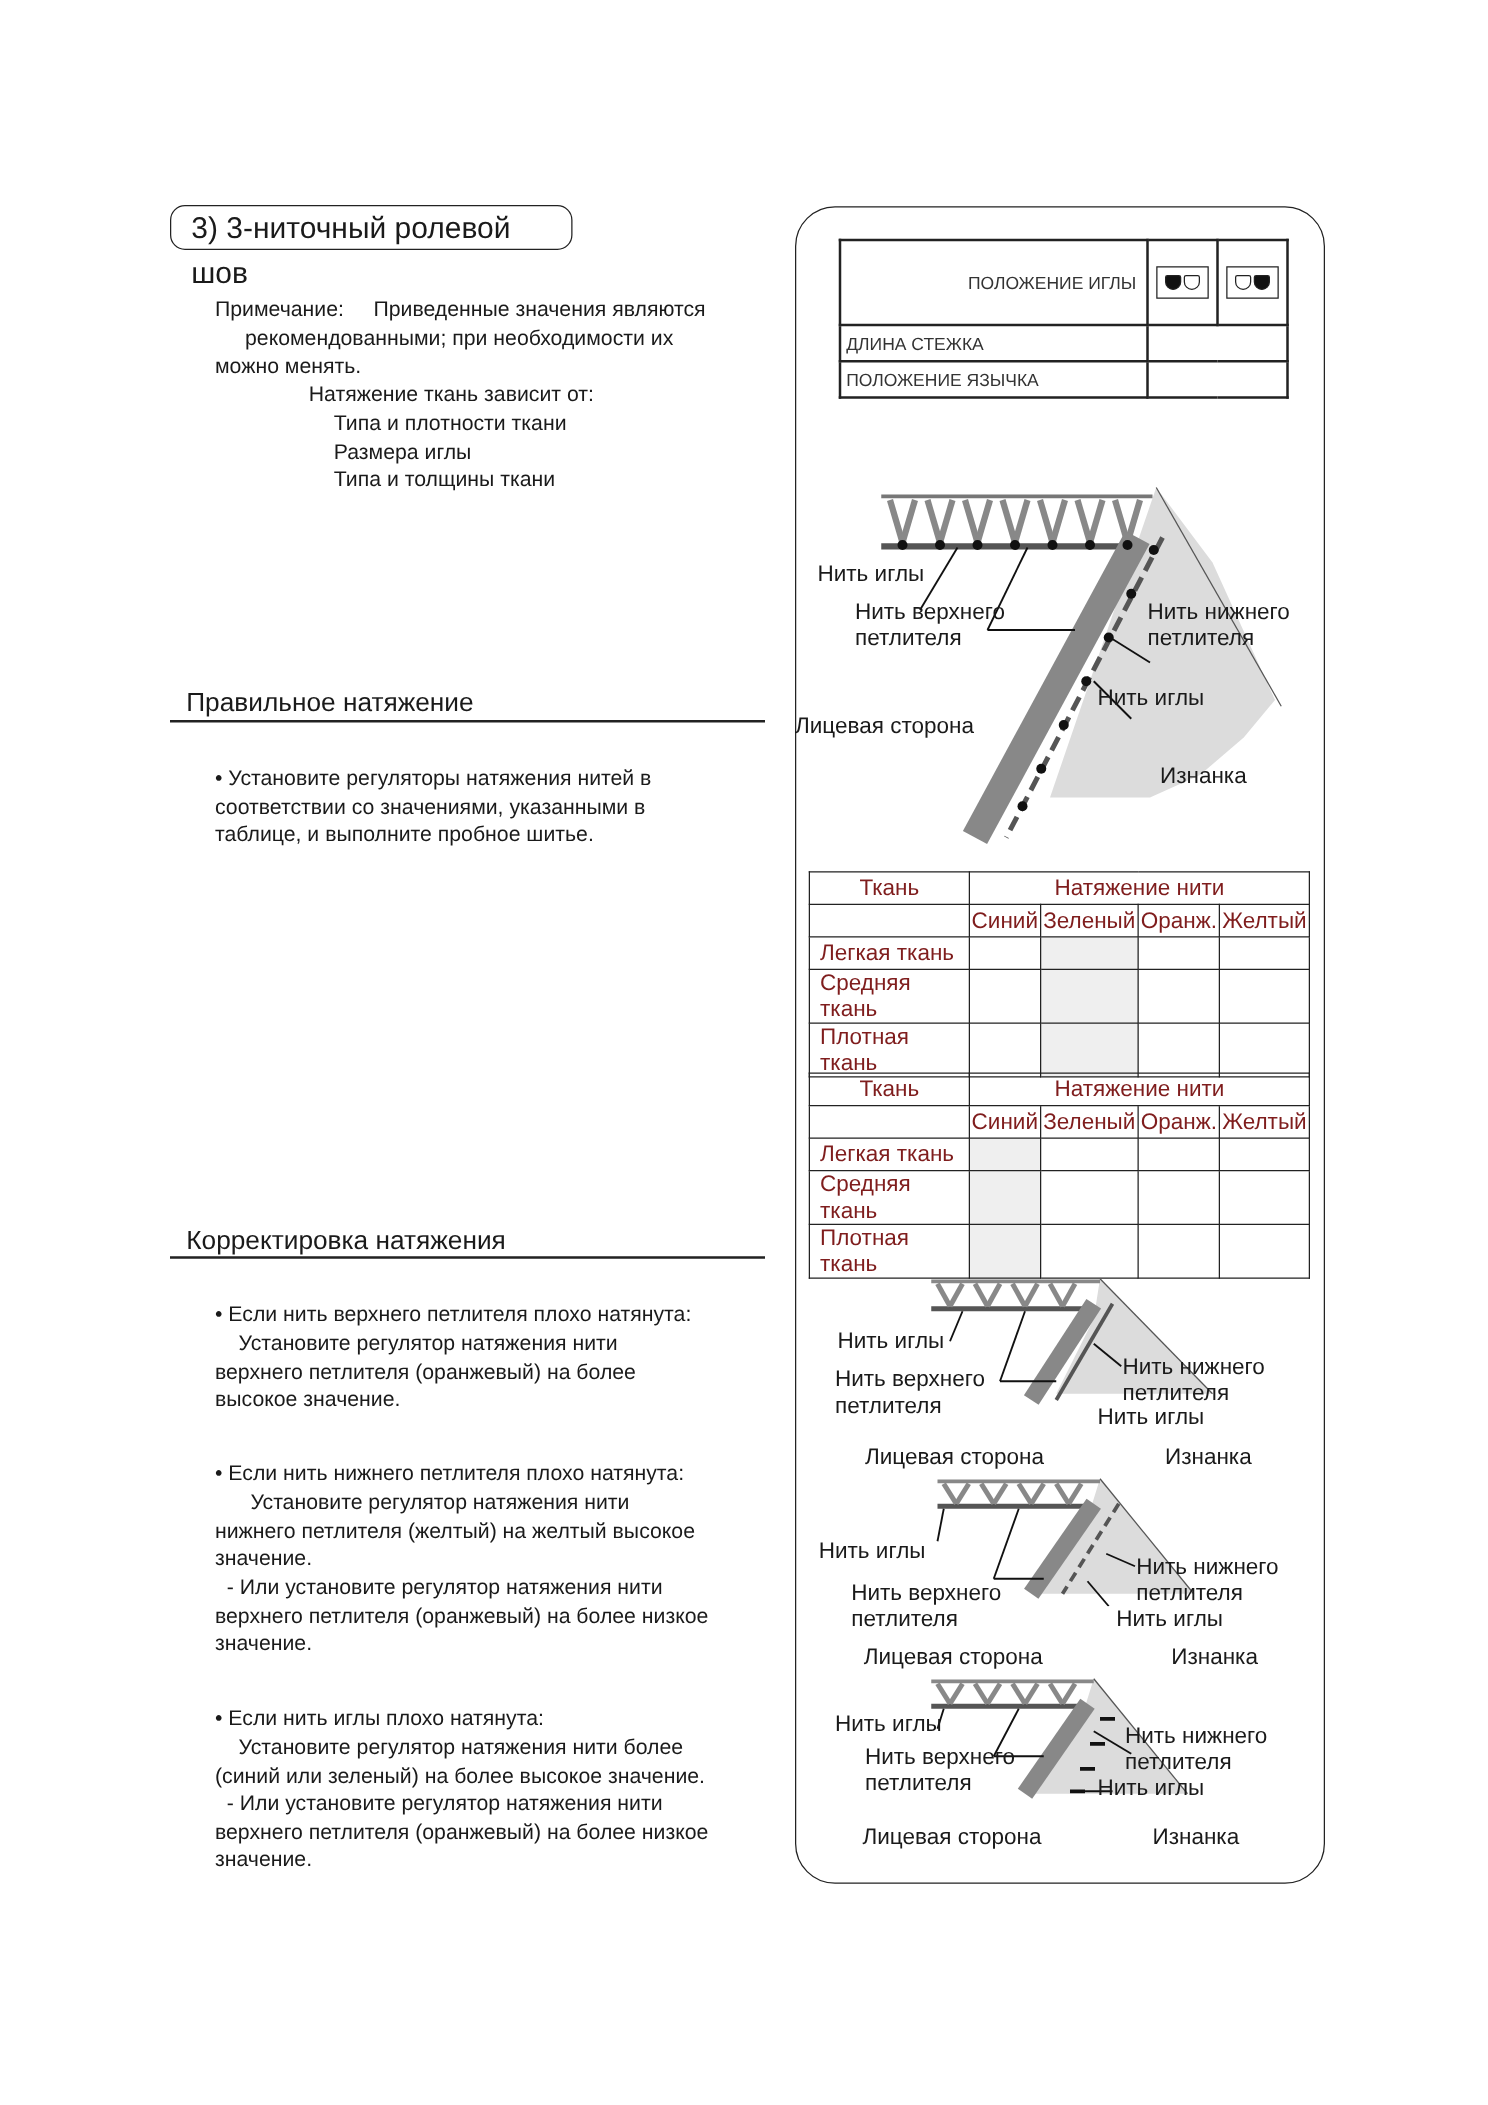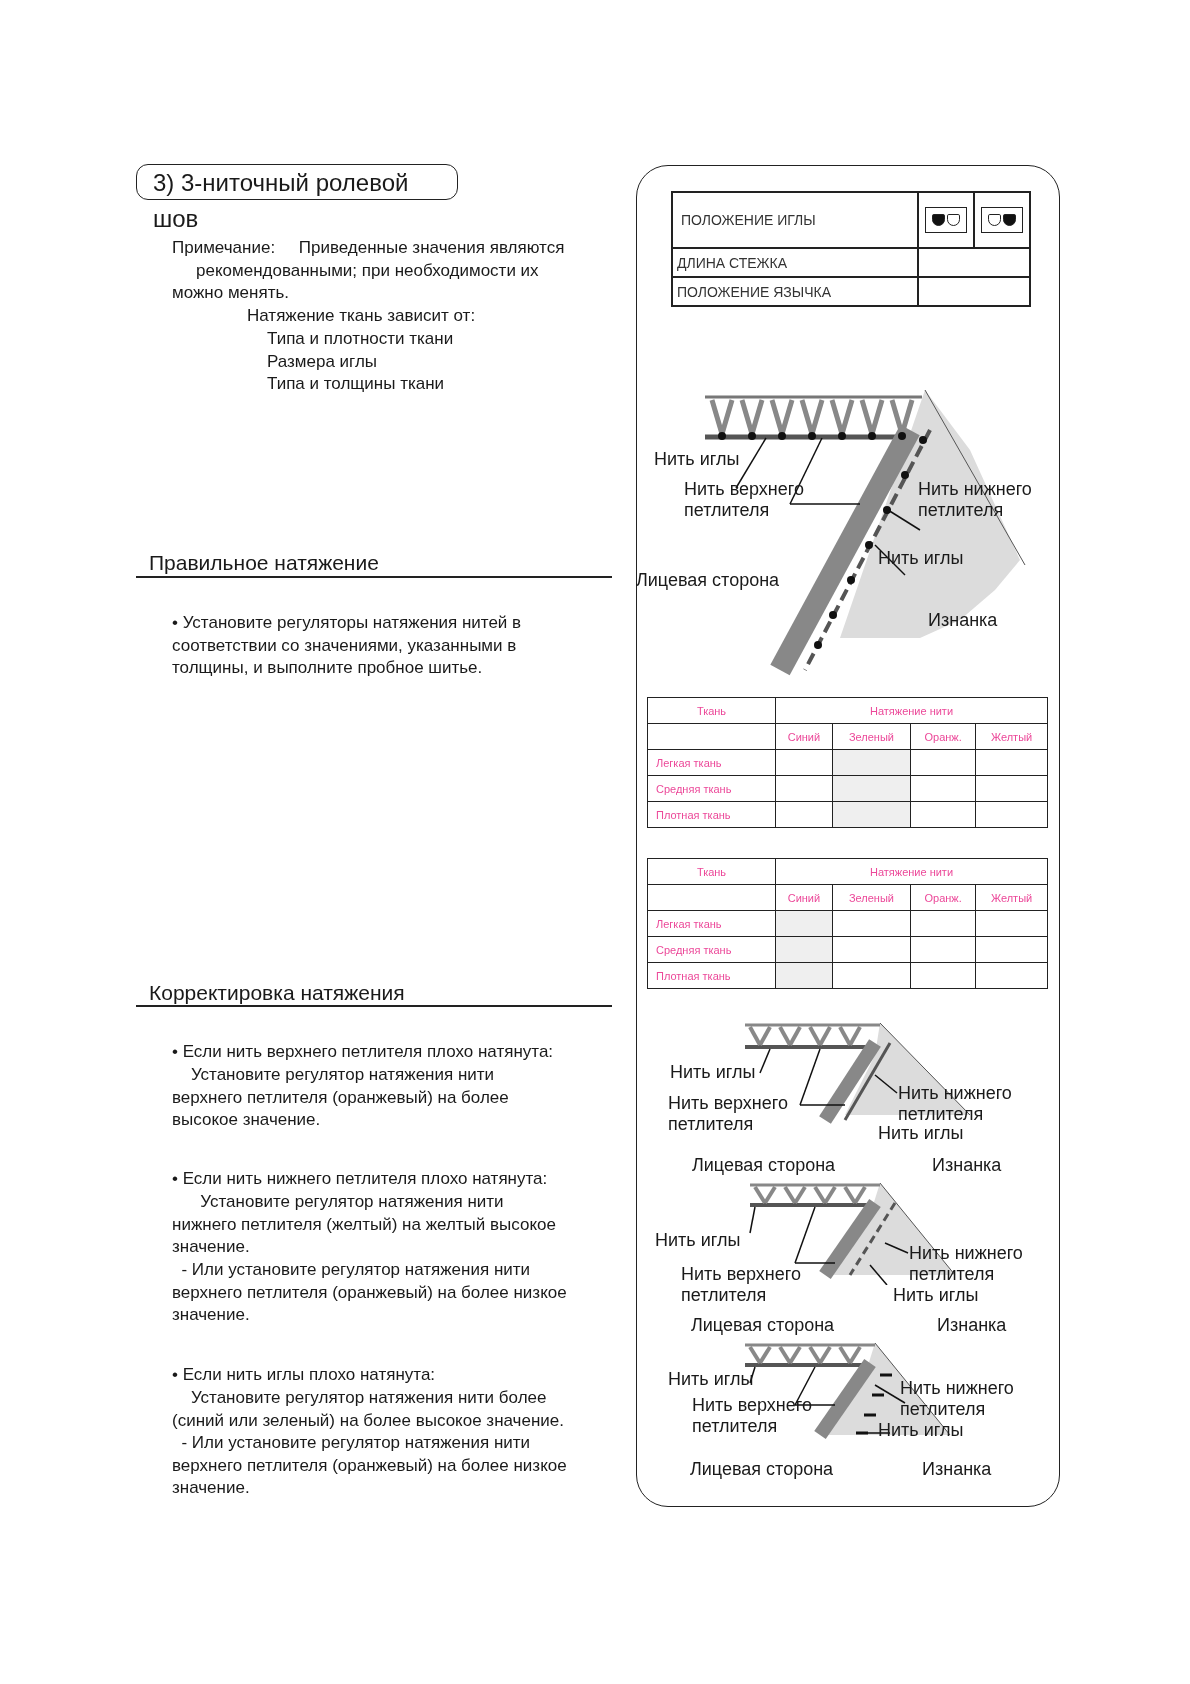--- a/index.html
+++ b/index.html
@@ -6,21 +6,21 @@
   body{width:1190px;height:1684px;position:relative;overflow:hidden;font-family:"Liberation Sans",sans-serif;color:#1a1a1a;}
   .abs{position:absolute;}
   .title-box{left:136px;top:164px;width:322px;height:36px;border:1.5px solid #222;border-radius:12px;font-size:24px;line-height:36px;padding-left:16px;box-sizing:border-box;}
   .txt{font-size:17px;line-height:22.5px;white-space:pre;}
   .section-h{font-size:21px;line-height:26px;}
   .rule{height:2px;background:#222;}
   .panel{left:636px;top:165px;width:424px;height:1342px;border:1.5px solid #222;border-radius:32px;box-sizing:border-box;}
   table{border-collapse:collapse;}
   .ntab td{border:2px solid #222;font-size:14px;color:#333;padding:0 8px;}
   .ttab{position:absolute;}
-  .ttab td{border:1.5px solid #222;font-size:11px;color:#ec4899;text-align:center;height:25px;padding:0;margin-top:16px;}
+  .ttab td{border:1.5px solid #222;font-size:18px;color:#7f1d1d;text-align:center;height:25px;padding:0;margin-top:16px;}
   .ttab td.rowlbl{text-align:left;padding-left:8px;}
   .ttab td.shade{background:#efefef;}
   .lbl{font-size:18px;line-height:21px;white-space:pre;}
   .needle-box{display:inline-block;width:42px;height:26px;border:1.5px solid #222;position:relative;box-sizing:border-box;vertical-align:middle;}
   .dot{position:absolute;top:6px;width:13px;height:12px;border:1.5px solid #222;border-radius:2px 2px 7px 7px;box-sizing:border-box;}
   .dot.fill{background:#111;}
 </style>
 </head>
 <body>
 
@@ -31,21 +31,21 @@
 <div class="abs txt" style="left:172px;top:282px;">можно менять.</div>
 <div class="abs txt" style="left:247px;top:305px;">Натяжение ткань зависит от:</div>
 <div class="abs txt" style="left:267px;top:328px;">Типа и плотности ткани</div>
 <div class="abs txt" style="left:267px;top:351px;">Размера иглы</div>
 <div class="abs txt" style="left:267px;top:373px;">Типа и толщины ткани</div>
 
 <div class="abs section-h" style="left:149px;top:550px;">Правильное натяжение</div>
 <div class="abs rule" style="left:136px;top:576px;width:476px;"></div>
 <div class="abs txt" style="left:172px;top:612px;">• Установите регуляторы натяжения нитей в</div>
 <div class="abs txt" style="left:172px;top:635px;">соответствии со значениями, указанными в</div>
-<div class="abs txt" style="left:172px;top:657px;">толщины, и выполните пробное шитье.</div>
+<div class="abs txt" style="left:172px;top:657px;">таблице, и выполните пробное шитье.</div>
 
 <div class="abs section-h" style="left:149px;top:980px;">Корректировка натяжения</div>
 <div class="abs rule" style="left:136px;top:1005px;width:476px;"></div>
 
 <div class="abs txt" style="left:172px;top:1041px;">• Если нить верхнего петлителя плохо натянута:</div>
 <div class="abs txt" style="left:172px;top:1064px;">    Установите регулятор натяжения нити</div>
 <div class="abs txt" style="left:172px;top:1087px;">верхнего петлителя (оранжевый) на более</div>
 <div class="abs txt" style="left:172px;top:1109px;">высокое значение.</div>
 
 <div class="abs txt" style="left:172px;top:1168px;">• Если нить нижнего петлителя плохо натянута:</div>
@@ -60,21 +60,21 @@
 <div class="abs txt" style="left:172px;top:1387px;">    Установите регулятор натяжения нити более</div>
 <div class="abs txt" style="left:172px;top:1410px;">(синий или зеленый) на более высокое значение.</div>
 <div class="abs txt" style="left:172px;top:1432px;">  - Или установите регулятор натяжения нити</div>
 <div class="abs txt" style="left:172px;top:1455px;">верхнего петлителя (оранжевый) на более низкое</div>
 <div class="abs txt" style="left:172px;top:1477px;">значение.</div>
 
 <div class="abs panel"></div>
 
 <table class="abs ntab" style="left:671px;top:191px;width:360px;">
   <tbody>
-      <tr style="height:56px;">
+      <tr style="height:68px;text-align:right;">
     <td style="width:228px;">ПОЛОЖЕНИЕ ИГЛЫ</td>
     <td style="width:54px;text-align:center;padding:0;">
       <span class="needle-box">
         <span class="dot fill" style="left:6px;"></span><span class="dot" style="left:21px;"></span>
       </span>
     </td>
     <td style="width:54px;text-align:center;padding:0;">
       <span class="needle-box">
         <span class="dot" style="left:6px;"></span><span class="dot fill" style="left:21px;"></span>
       </span>

